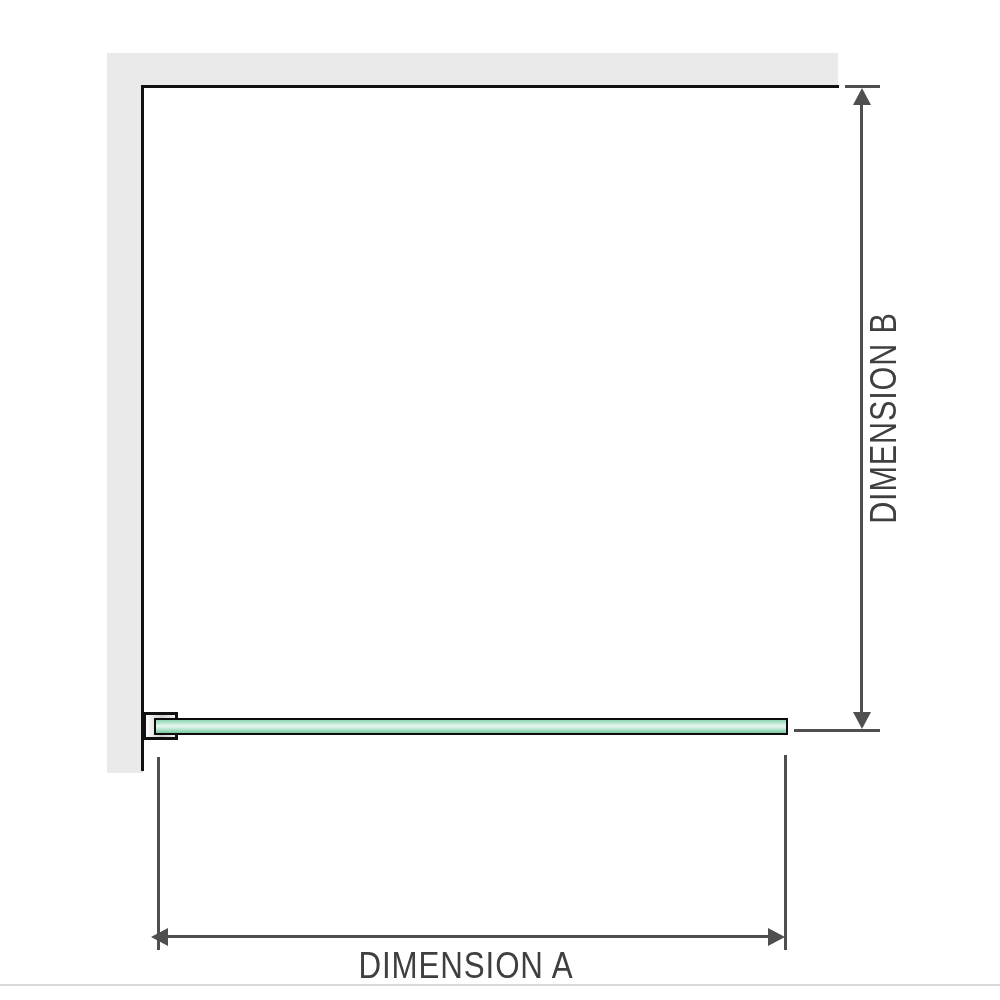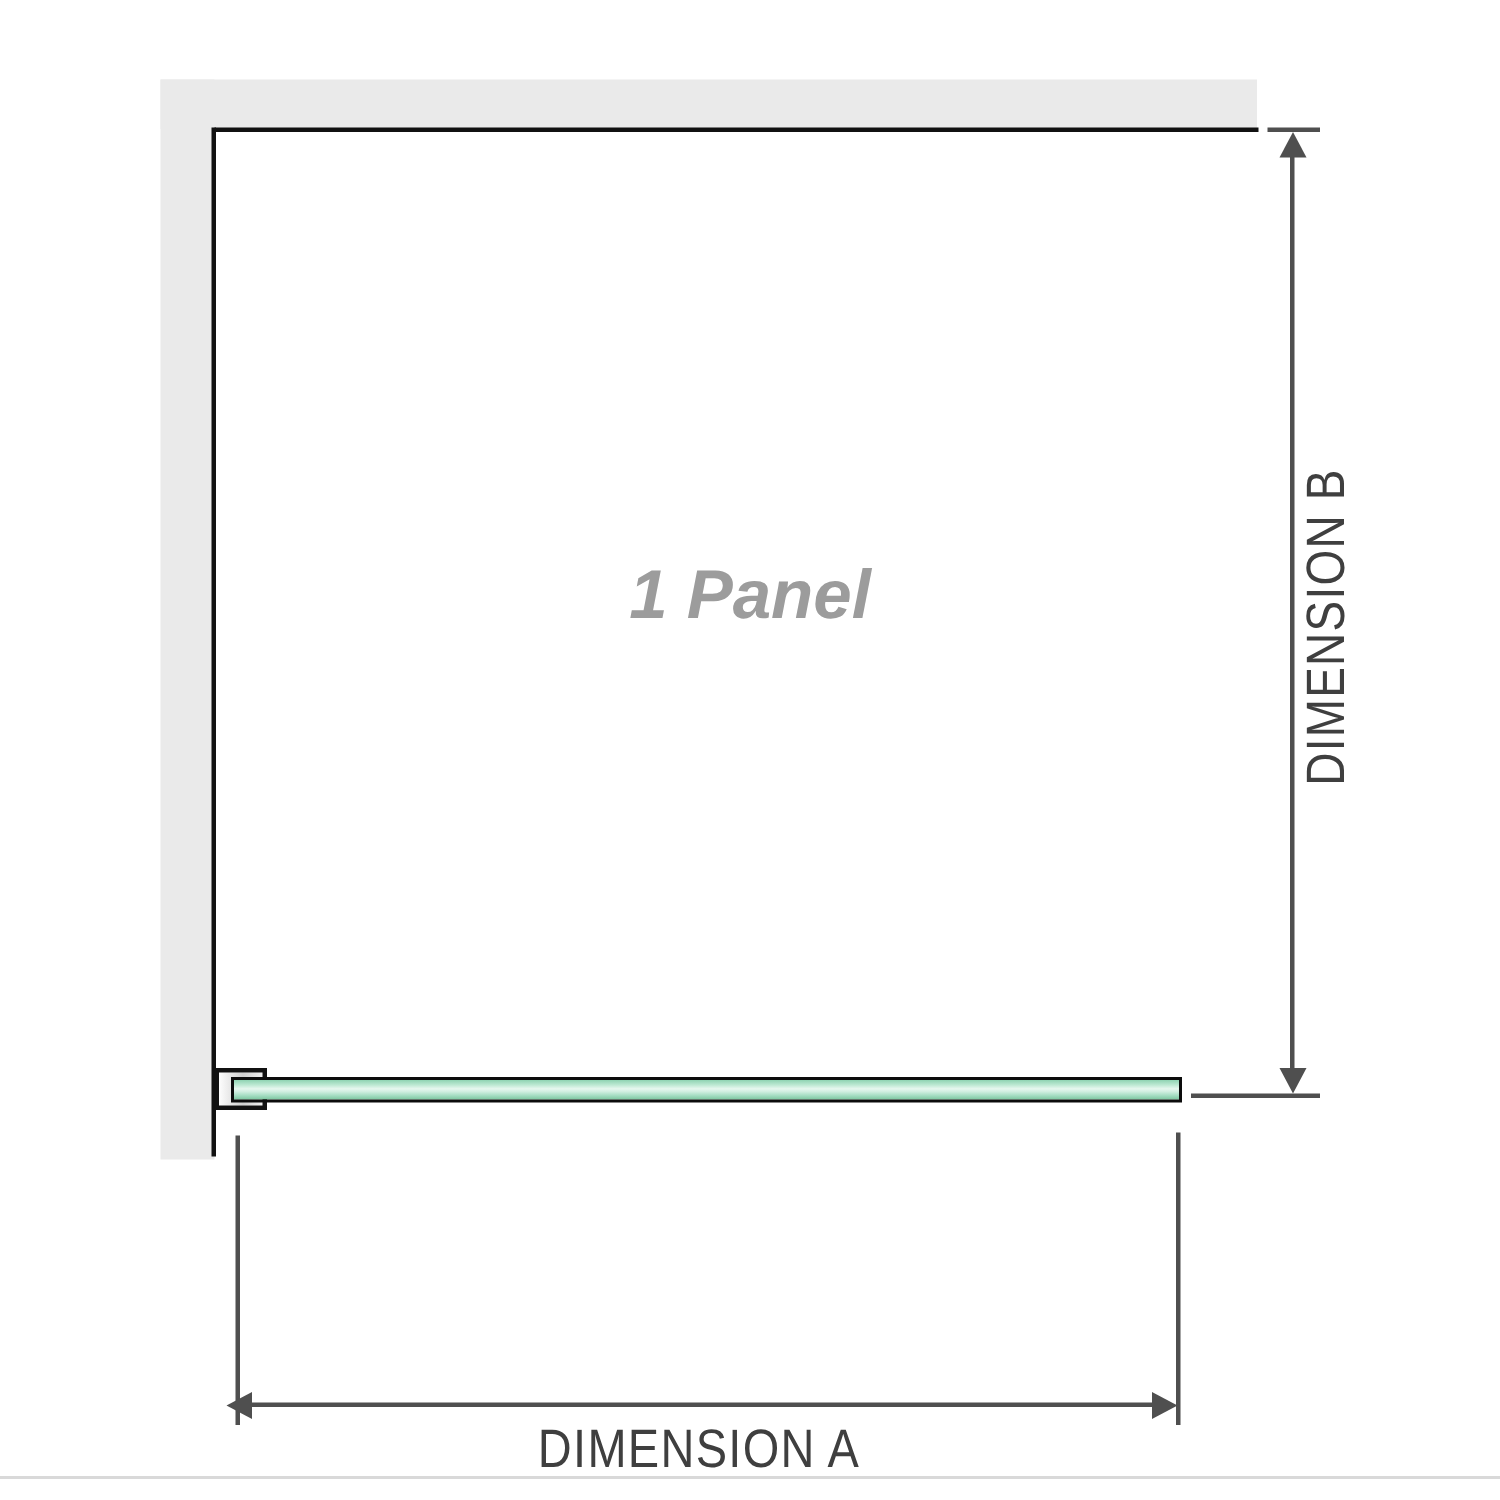--- a/index.html
+++ b/index.html
@@ -139,21 +139,20 @@
 <body>
 
 <div class="canvas">
 
   <div class="abs wall-top"></div>
   <div class="abs wall-left"></div>
 
   <div class="abs frame-top"></div>
   <div class="abs frame-left"></div>
 
-  <div class="abs panel-label">1 Panel</div>
 
   <div class="abs clamp"></div>
 
   <div class="abs glass"></div>
 
   <div class="abs dim dimb-tick-top"></div>
   <div class="abs dim dimb-tick-bottom"></div>
   <div class="abs dim dimb-line"></div>
   <div class="abs arrow-up"></div>
   <div class="abs arrow-down"></div>

